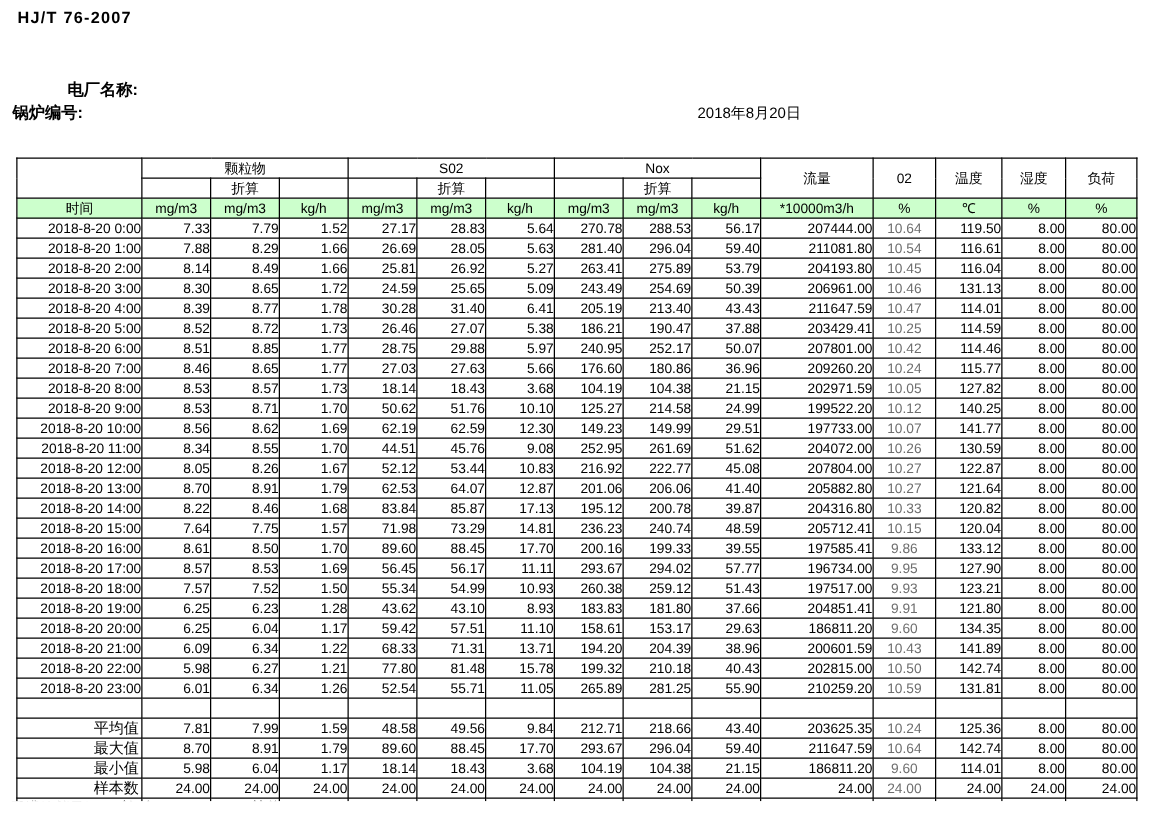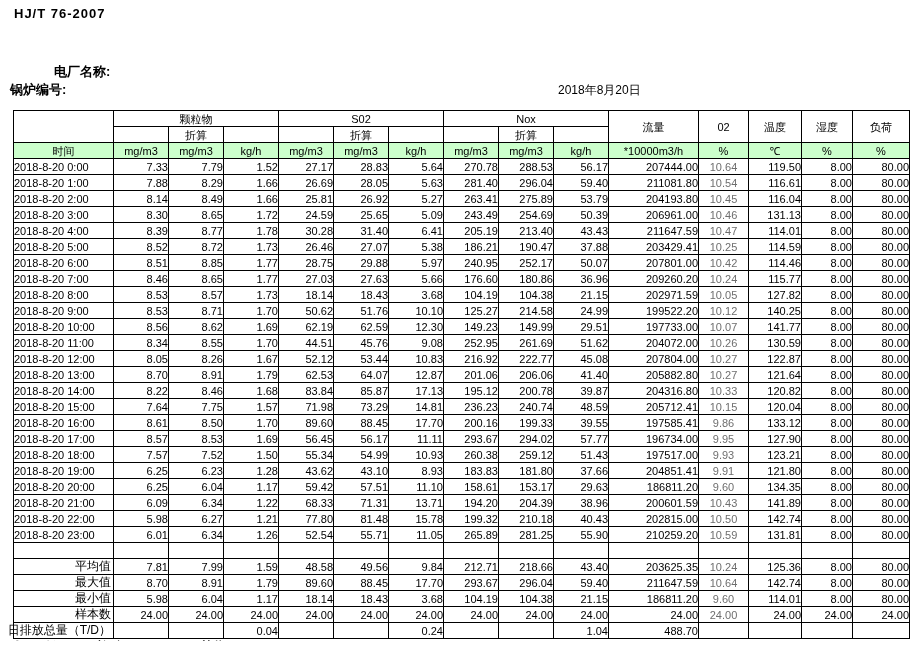--- a/index.html
+++ b/index.html
@@ -4,27 +4,27 @@
 <style>
   html,body{margin:0;padding:0;background:#ffffff;}
   #page{position:relative;width:924px;height:641px;background:#fff;overflow:hidden;
         font-family:"Liberation Sans",sans-serif;color:#000;}
   .abs{position:absolute;}
   #standard{left:14px;top:6px;font-size:13px;font-weight:bold;letter-spacing:1px;}
   #title{left:198px;top:23px;font-size:17px;font-weight:bold;letter-spacing:1px;}
   #plant-label{left:10px;top:63px;font-size:13px;font-weight:bold;padding-left:44px;}
   #boiler-label{left:10px;top:81px;font-size:13px;font-weight:bold;}
   #report-date{left:558px;top:82px;font-size:12px;}
-  #report-table{position:absolute;left:13px;top:110px;border-collapse:collapse;table-layout:fixed;border-radius:16px;}
+  #report-table{position:absolute;left:13px;top:126px;border-collapse:collapse;table-layout:fixed;border-radius:16px;}
   #report-table td{border:1px solid #000;padding:0;overflow:visible;white-space:nowrap;
                    font-size:11px;line-height:14px;height:15px;}
   tr.r1 td,tr.r2 td{height:14px;font-size:12px;text-align:center;line-height:13px;}
   tr.r3 td{height:19px;background:#ccffcc;text-align:center;font-size:11px;line-height:18px;}
   tr.r3 td.c-time-h{font-size:13px;}
-  .c-time{padding-right:3px;}
+  .c-time{text-align:right;padding-right:3px;}
   .c-val{text-align:right;padding-right:4px;}
   .c-o2{text-align:center;padding-right:0;color:#6e6e6e;}
   .c-label{position:relative;}
   .c-label span{position:absolute;right:2px;top:0;line-height:15px;white-space:nowrap;font-size:12px;}
   #footer-line1{left:9px;top:620px;font-size:12px;}
   #footer-line2a{left:9px;top:638px;font-size:17px;font-weight:bold;}
   #footer-line2b{left:200px;top:638px;font-size:13px;font-weight:bold;}
 </style>
 </head>
 <body>

